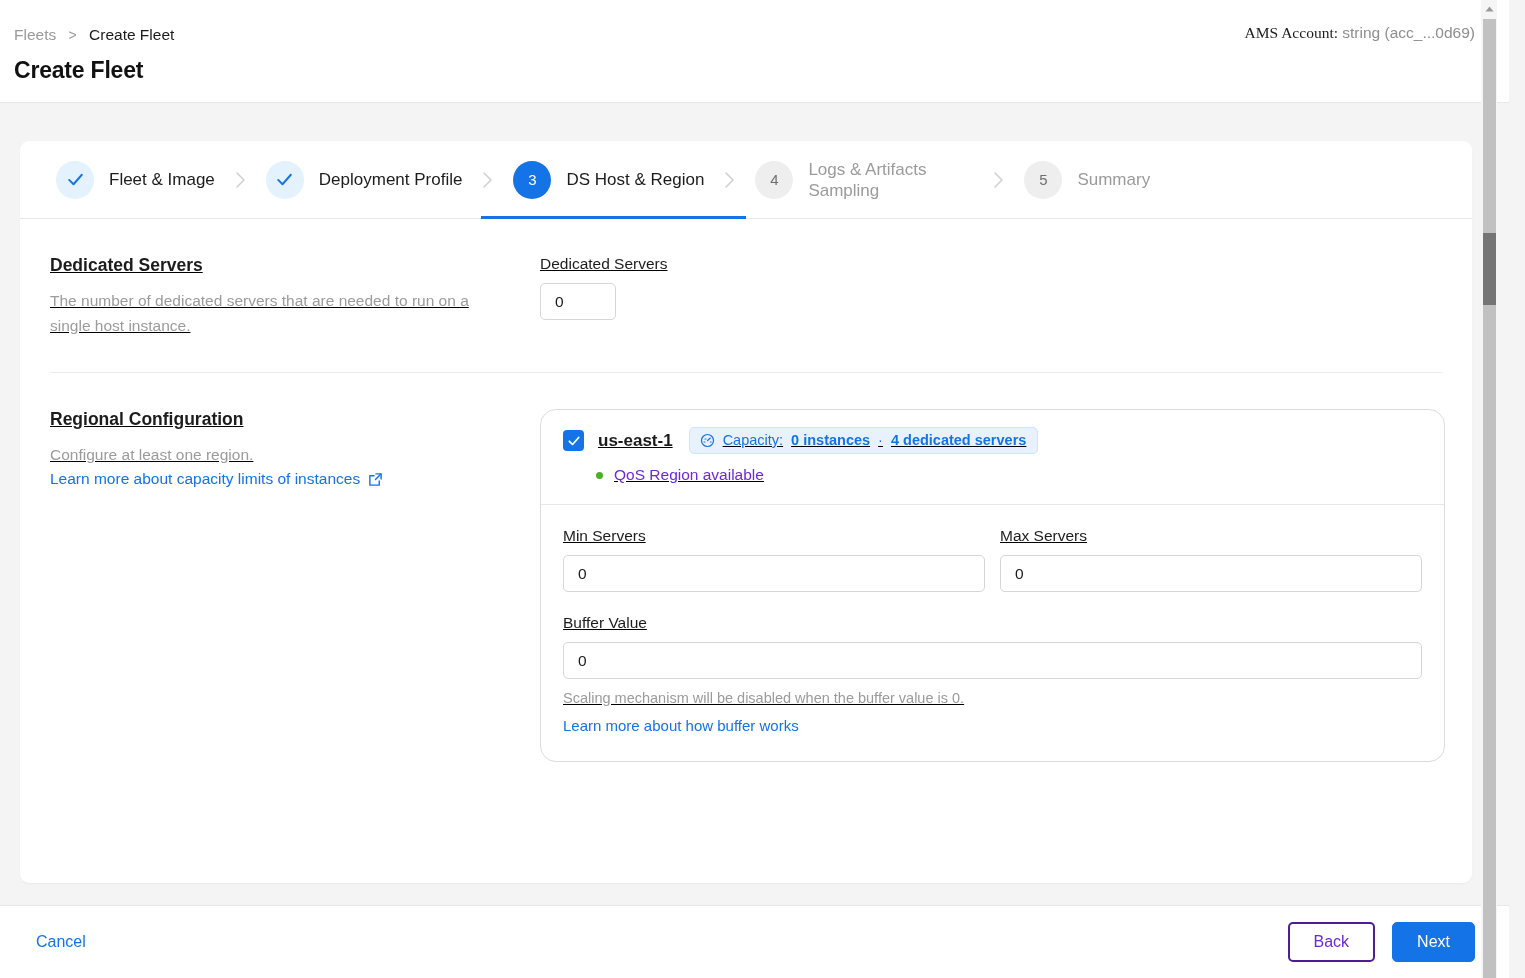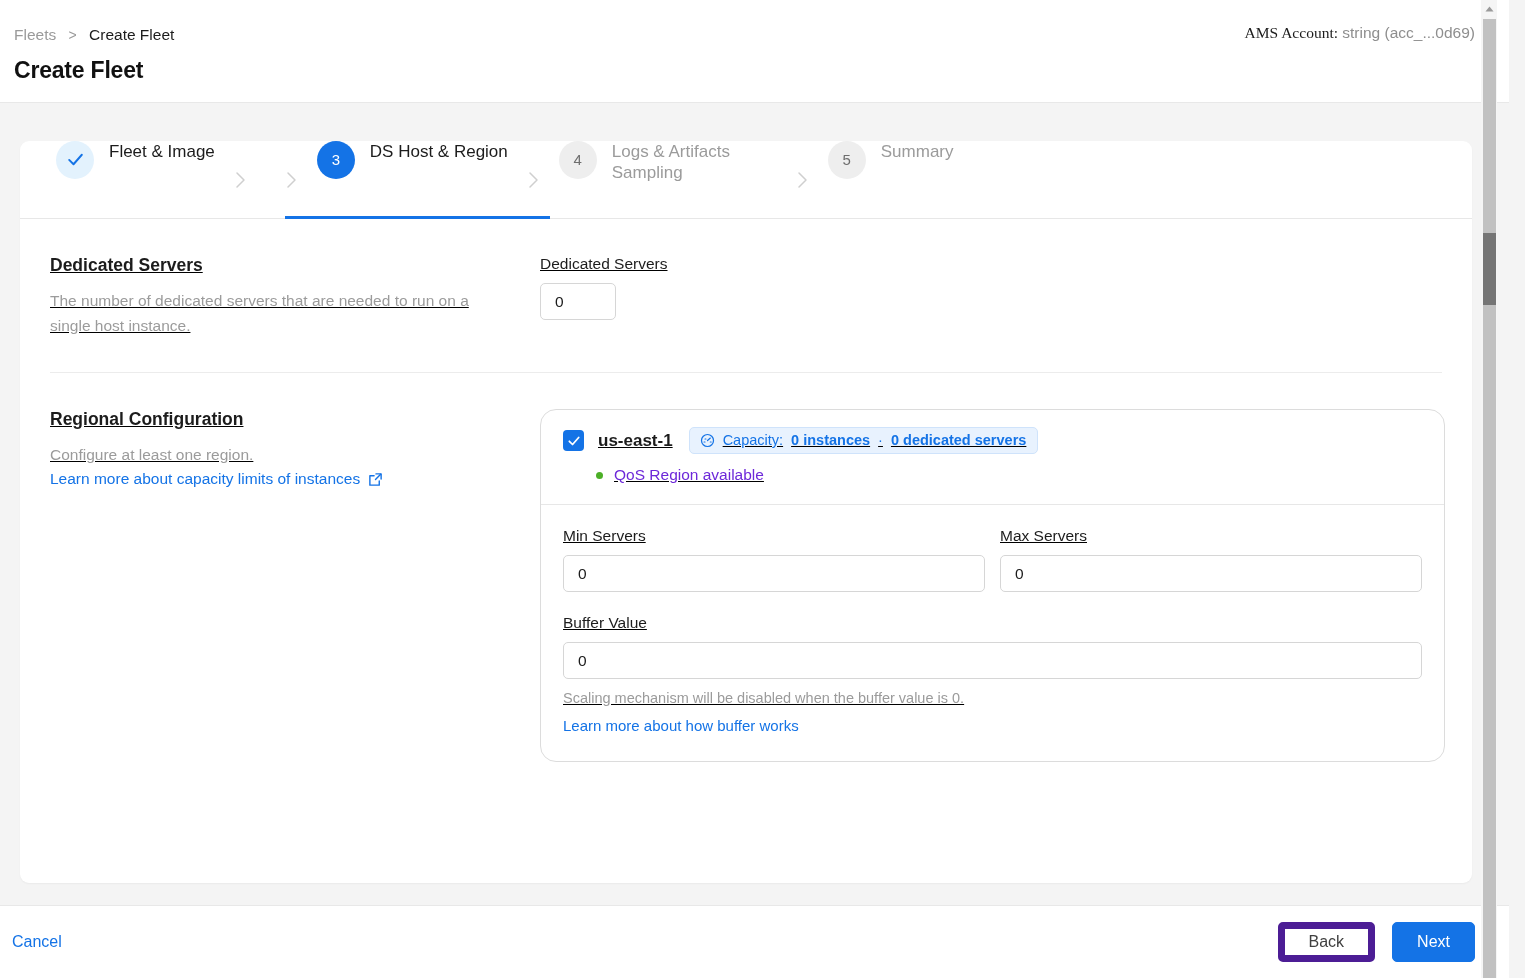--- a/index.html
+++ b/index.html
@@ -52,21 +52,21 @@
   }
 
   
   .stepper {
     position: relative;
     height: 78px;
     border-bottom: 1px solid #e7e7e7;
     display: flex; align-items: center;
     padding-left: 36px;
   }
-  .step { display: flex; height: 78px; position: relative; }
+  .step { display: flex; align-items: center; height: 78px; position: relative; }
   .step-circle {
     width: 38px; height: 38px; border-radius: 50%;
     display: flex; align-items: center; justify-content: center;
     font-size: 15px; flex: none;
   }
   .step-circle.done { background: #e3f2fd; }
   .step-circle.done svg { width: 19px; height: 19px; }
   .step-circle.active { background: #1473e6; color: #fff; font-weight: 500; }
   .step-circle.todo { background: #eeeeee; color: #6e6e6e; }
   .step-label {
@@ -185,37 +185,37 @@
 
   
   .footer {
     position: absolute; left: 0; top: 905px;
     width: 1509px; height: 73px;
     background: #ffffff;
     border-top: 1px solid #e8e8e8;
     display: flex; align-items: center;
   }
   .cancel-btn {
-    margin-left: 12px;
+    margin-left: 36px;
     font-size: 16px; color: #1473e6;
     background: none; border: none; cursor: pointer;
     font-family: "Liberation Sans", sans-serif;
   }
   .footer-right {
     margin-left: auto; margin-right: 34px;
     display: flex; align-items: center; gap: 17px;
   }
   .btn {
     height: 40px; padding: 0 24px;
     border-radius: 5px; font-size: 16px;
     cursor: pointer;
     font-family: "Liberation Sans", sans-serif;
   }
   .btn-secondary {
-    background: #fff; border: 7px solid #4c1d95; color: #404040; margin-left: 16px;
+    background: #fff; border: 2px solid #4c1d95; color: #6d28d9; margin-left: 16px;
   }
   .btn-primary {
     background: #1473e6; border: 1px solid #1473e6; color: #fff;
   }
 
   
   .scrollbar {
     position: absolute; right: 0; top: 0;
     width: 16px; height: 978px;
     background: #f5f5f5;
@@ -268,20 +268,28 @@
         </div>
         <div class="step-label">Fleet &amp; Image</div>
       </div>
 
       <div class="chev">
         <svg viewBox="0 0 11 18" fill="none" stroke="#cfcfcf" stroke-width="1.5" stroke-linecap="round" stroke-linejoin="round">
             <polyline points="2,2 9,9 2,16"></polyline>
           </svg>
       </div>
 
+      <div class="step">
+        <div class="step-circle done">
+          <svg viewBox="0 0 24 24" fill="none" stroke="#1473e6" stroke-width="2.4" stroke-linecap="round" stroke-linejoin="round">
+              <polyline points="4,12.5 9.5,18 20,6"></polyline>
+            </svg>
+        </div>
+        <div class="step-label">Deployment Profile</div>
+      </div>
 
       <div class="chev">
         <svg viewBox="0 0 11 18" fill="none" stroke="#cfcfcf" stroke-width="1.5" stroke-linecap="round" stroke-linejoin="round">
             <polyline points="2,2 9,9 2,16"></polyline>
           </svg>
       </div>
 
       <div class="step active-step">
         <div class="step-circle active">3</div>
         <div class="step-label">DS Host &amp; Region</div>
@@ -352,21 +360,21 @@
                   <svg class="gauge-icon" viewBox="0 0 16 16" fill="none" stroke="#1473e6" stroke-width="1.3" stroke-linecap="round" stroke-linejoin="round">
                     <circle cx="8" cy="8" r="6.4"></circle>
                     <path d="M8 8l3-2.6"></path>
                     <path d="M4.3 9.6h1"></path>
                     <path d="M11 9.6h0.9"></path>
                     <path d="M5.4 6.4h0.9"></path>
                   </svg>
                   <span>Capacity:</span>
                   <b>0 instances</b>
                   <span>·</span>
-                  <b>0 dedicated servers</b>
+                  <b>4 dedicated servers</b>
                 </div>
               </div>
               <div class="qos">
                 <span class="qos-dot"></span>
                 <span class="qos-text">QoS Region available</span>
               </div>
             </div>
 
             <div class="region-body">
               <div class="field-row">

